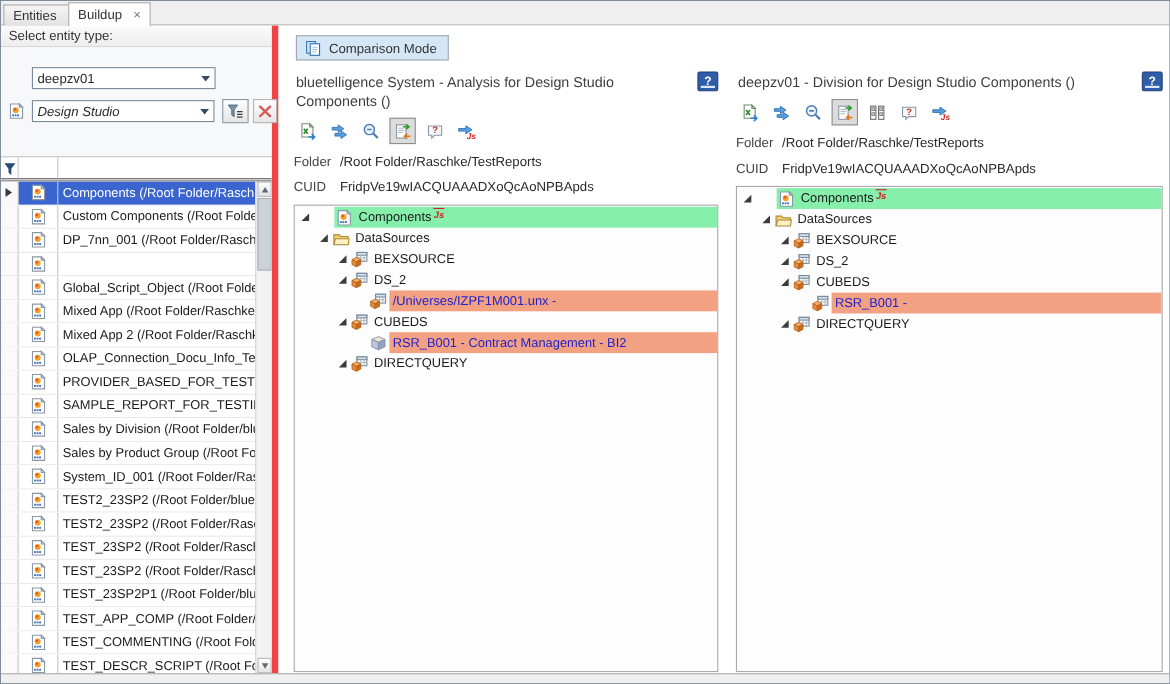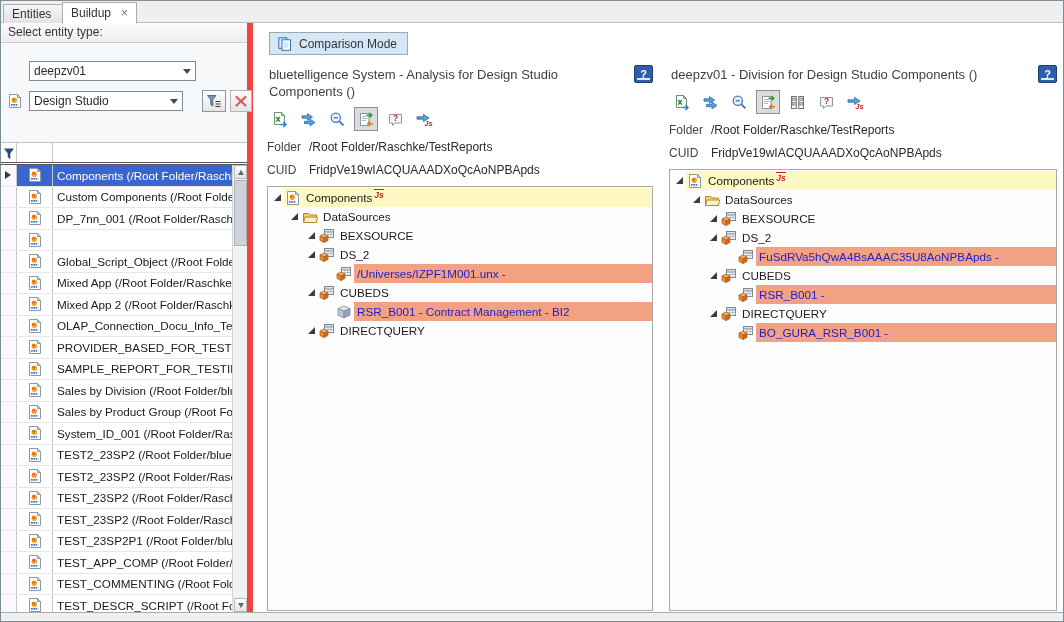--- a/index.html
+++ b/index.html
@@ -64,21 +64,21 @@
   .p-meta .ml { width:42px; color:#444; }
   .p-meta .mv { color:#2a2a2a; }
   .p-tree { flex:1; margin-top:9px; border:1px solid #a9a9a9; background:#fdfdfe; overflow:hidden; padding-top:1px; }
   .trow { height:19px; display:flex; align-items:center; font-size:11.7px; }
   .t-ind { flex:0 0 auto; }
   .t-exp { width:13px; flex:0 0 auto; display:flex; align-items:center; justify-content:center; }
   .xp { width:0; height:0; border-style:solid; border-width:0 0 7px 7px; border-color:transparent transparent #3c3c3c transparent; }
   .t-body { flex:1; display:flex; align-items:center; height:100%; }
   .t-body .icon { margin:0 2px 0 1px; flex:0 0 auto; }
   .twrap { flex:1; display:flex; align-items:center; height:100%; padding-left:3px; color:#1a1a1a; white-space:nowrap; overflow:hidden; }
-  .trow.sel .t-body { background:#fef9c3; }
+  .trow.sel .t-body { background:#86efac;margin-left:20px; }
   .trow.diff .twrap { background:#f2a183; color:#2222cc; }
   .badge { font-size:8.5px; font-style:italic; font-weight:bold; color:#d02020; border-top:1px solid #d02020; margin:-7px 0 0 2px; line-height:9px; padding-top:1px; }
 
   .bottom-strip { position:absolute; left:0; bottom:0; width:100%; height:9px; background:#f0f0f0; border-top:1px solid #ababab; z-index:4; }
 </style>
 </head>
 <body>
 
 <div id="window">
 
@@ -107,21 +107,21 @@
           <svg viewBox="0 0 16 16">
             <path d="M2.5 1.5h8l3 3v10h-11z" fill="#fff" stroke="#8a97a5"></path>
             <path d="M10.5 1.5v3h3z" fill="#e8eef4" stroke="#8a97a5"></path>
             <circle cx="7.3" cy="7.2" r="2.7" fill="#f4a227"></circle>
             <circle cx="6.5" cy="6.4" r="1.2" fill="#e2581c"></circle>
             <rect x="4" y="11" width="1.7" height="1.7" fill="#3b6fc4"></rect>
             <rect x="6.3" y="11" width="1.7" height="1.7" fill="#3b6fc4"></rect>
             <rect x="8.6" y="11" width="1.7" height="1.7" fill="#3b6fc4"></rect>
           </svg>
         </span>
-      <div class="combo" style="left:28px; top:48px; width:154px;">
+      <div class="combo" style="left:28px; top:48px; width:166px;font-style:italic;">
         <span class="cval">Design Studio</span>
         <span class="carr">
             <span class="tri-down"></span>
           </span>
       </div>
       <div class="sbtn" style="left:201px; top:47px;">
           <span class="icon">
             <svg viewBox="0 0 16 16">
               <path d="M1.5 2.5h8.5L6.8 6.8v6.4L4.7 11.5V6.8z" fill="#7d92ab" stroke="#40607f" stroke-width="0.8"></path>
               <path d="M9.5 8.5h5M9.5 11h5M9.5 13.5h5" stroke="#3c3c3c" stroke-width="1.1"></path>
@@ -894,116 +894,78 @@
                   <path d="M1 8l4-2 4 2-4 2z" fill="#f5b26b" stroke="#b5651d" stroke-width="0.8"></path>
                   <path d="M1 8v4.5l4 2v-4.5z" fill="#e78a3c" stroke="#b5651d" stroke-width="0.8"></path>
                   <path d="M9 8v4.5l-4 2v-4.5z" fill="#c96a1e" stroke="#b5651d" stroke-width="0.8"></path>
                 </svg>
               </span>
               <span class="twrap">
                 <span class="tlabel">DS_2</span>
               </span>
             </span>
           </div>
-          <div class="trow diff">
-            <span class="t-ind" style="width:54px"></span>
-            <span class="t-exp"></span>
+          <div class="trow">
+            <span class="t-ind" style="width:37px"></span>
+            <span class="t-exp">
+              <span class="xp"></span>
+            </span>
             <span class="t-body">
               <span class="icon">
                 <svg viewBox="0 0 16 16">
                   <rect x="5.5" y="1.5" width="9" height="8" fill="#fff" stroke="#7c8a97"></rect>
                   <rect x="5.5" y="1.5" width="9" height="2.5" fill="#d6e4f0" stroke="#7c8a97"></rect>
                   <path d="M5.5 6.5h9M9 4v5.5M12 4v5.5" stroke="#9fb0be" stroke-width="0.8"></path>
                   <path d="M1 8l4-2 4 2-4 2z" fill="#f5b26b" stroke="#b5651d" stroke-width="0.8"></path>
                   <path d="M1 8v4.5l4 2v-4.5z" fill="#e78a3c" stroke="#b5651d" stroke-width="0.8"></path>
                   <path d="M9 8v4.5l-4 2v-4.5z" fill="#c96a1e" stroke="#b5651d" stroke-width="0.8"></path>
                 </svg>
               </span>
               <span class="twrap">
-                <span class="tlabel">FuSdRVa5hQwA4BsAAAC35U8AoNPBApds -</span>
-              </span>
-            </span>
-          </div>
-          <div class="trow">
-            <span class="t-ind" style="width:37px"></span>
-            <span class="t-exp">
-              <span class="xp"></span>
-            </span>
+                <span class="tlabel">CUBEDS</span>
+              </span>
+            </span>
+          </div>
+          <div class="trow diff">
+            <span class="t-ind" style="width:54px"></span>
+            <span class="t-exp"></span>
             <span class="t-body">
               <span class="icon">
                 <svg viewBox="0 0 16 16">
                   <rect x="5.5" y="1.5" width="9" height="8" fill="#fff" stroke="#7c8a97"></rect>
                   <rect x="5.5" y="1.5" width="9" height="2.5" fill="#d6e4f0" stroke="#7c8a97"></rect>
                   <path d="M5.5 6.5h9M9 4v5.5M12 4v5.5" stroke="#9fb0be" stroke-width="0.8"></path>
                   <path d="M1 8l4-2 4 2-4 2z" fill="#f5b26b" stroke="#b5651d" stroke-width="0.8"></path>
                   <path d="M1 8v4.5l4 2v-4.5z" fill="#e78a3c" stroke="#b5651d" stroke-width="0.8"></path>
                   <path d="M9 8v4.5l-4 2v-4.5z" fill="#c96a1e" stroke="#b5651d" stroke-width="0.8"></path>
                 </svg>
               </span>
               <span class="twrap">
-                <span class="tlabel">CUBEDS</span>
-              </span>
-            </span>
-          </div>
-          <div class="trow diff">
-            <span class="t-ind" style="width:54px"></span>
-            <span class="t-exp"></span>
+                <span class="tlabel">RSR_B001 -</span>
+              </span>
+            </span>
+          </div>
+          <div class="trow">
+            <span class="t-ind" style="width:37px"></span>
+            <span class="t-exp">
+              <span class="xp"></span>
+            </span>
             <span class="t-body">
               <span class="icon">
                 <svg viewBox="0 0 16 16">
                   <rect x="5.5" y="1.5" width="9" height="8" fill="#fff" stroke="#7c8a97"></rect>
                   <rect x="5.5" y="1.5" width="9" height="2.5" fill="#d6e4f0" stroke="#7c8a97"></rect>
                   <path d="M5.5 6.5h9M9 4v5.5M12 4v5.5" stroke="#9fb0be" stroke-width="0.8"></path>
                   <path d="M1 8l4-2 4 2-4 2z" fill="#f5b26b" stroke="#b5651d" stroke-width="0.8"></path>
                   <path d="M1 8v4.5l4 2v-4.5z" fill="#e78a3c" stroke="#b5651d" stroke-width="0.8"></path>
                   <path d="M9 8v4.5l-4 2v-4.5z" fill="#c96a1e" stroke="#b5651d" stroke-width="0.8"></path>
                 </svg>
               </span>
               <span class="twrap">
-                <span class="tlabel">RSR_B001 -</span>
-              </span>
-            </span>
-          </div>
-          <div class="trow">
-            <span class="t-ind" style="width:37px"></span>
-            <span class="t-exp">
-              <span class="xp"></span>
-            </span>
-            <span class="t-body">
-              <span class="icon">
-                <svg viewBox="0 0 16 16">
-                  <rect x="5.5" y="1.5" width="9" height="8" fill="#fff" stroke="#7c8a97"></rect>
-                  <rect x="5.5" y="1.5" width="9" height="2.5" fill="#d6e4f0" stroke="#7c8a97"></rect>
-                  <path d="M5.5 6.5h9M9 4v5.5M12 4v5.5" stroke="#9fb0be" stroke-width="0.8"></path>
-                  <path d="M1 8l4-2 4 2-4 2z" fill="#f5b26b" stroke="#b5651d" stroke-width="0.8"></path>
-                  <path d="M1 8v4.5l4 2v-4.5z" fill="#e78a3c" stroke="#b5651d" stroke-width="0.8"></path>
-                  <path d="M9 8v4.5l-4 2v-4.5z" fill="#c96a1e" stroke="#b5651d" stroke-width="0.8"></path>
-                </svg>
-              </span>
-              <span class="twrap">
                 <span class="tlabel">DIRECTQUERY</span>
-              </span>
-            </span>
-          </div>
-          <div class="trow diff">
-            <span class="t-ind" style="width:54px"></span>
-            <span class="t-exp"></span>
-            <span class="t-body">
-              <span class="icon">
-                <svg viewBox="0 0 16 16">
-                  <rect x="5.5" y="1.5" width="9" height="8" fill="#fff" stroke="#7c8a97"></rect>
-                  <rect x="5.5" y="1.5" width="9" height="2.5" fill="#d6e4f0" stroke="#7c8a97"></rect>
-                  <path d="M5.5 6.5h9M9 4v5.5M12 4v5.5" stroke="#9fb0be" stroke-width="0.8"></path>
-                  <path d="M1 8l4-2 4 2-4 2z" fill="#f5b26b" stroke="#b5651d" stroke-width="0.8"></path>
-                  <path d="M1 8v4.5l4 2v-4.5z" fill="#e78a3c" stroke="#b5651d" stroke-width="0.8"></path>
-                  <path d="M9 8v4.5l-4 2v-4.5z" fill="#c96a1e" stroke="#b5651d" stroke-width="0.8"></path>
-                </svg>
-              </span>
-              <span class="twrap">
-                <span class="tlabel">BO_GURA_RSR_B001 -</span>
               </span>
             </span>
           </div>
         </div>
     </div>
   </div>
 
   <div class="bottom-strip"></div>
 </div>
 

